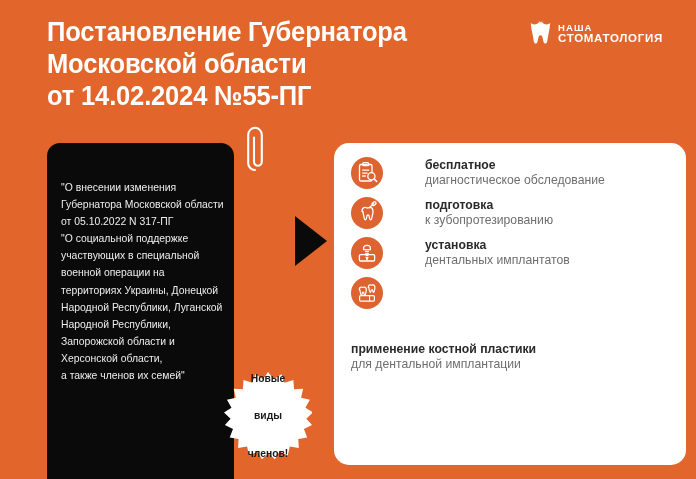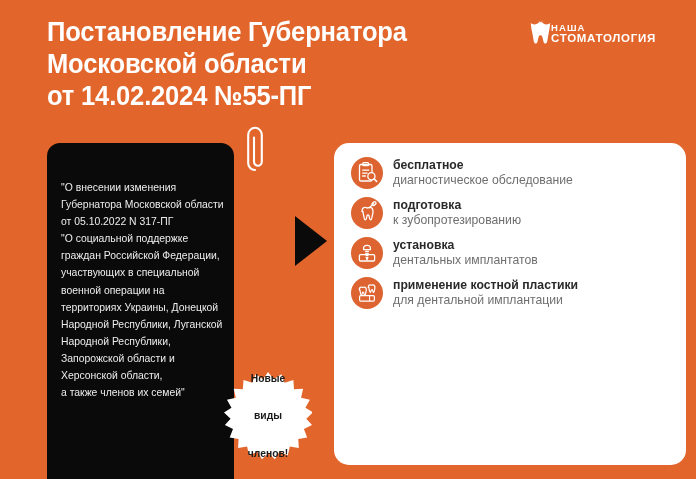--- a/index.html
+++ b/index.html
@@ -15,21 +15,21 @@
   .header{position:absolute;left:0;top:0;width:696px;height:130px;}
   .title{
     position:absolute;left:47px;top:16px;width:470px;
     color:#ffffff;font-weight:bold;font-size:27.5px;line-height:32px;
     letter-spacing:-0.2px;
     transform:scaleX(0.93);transform-origin:left top;
     white-space:nowrap;
   }
   .title .tl{display:block;}
 
-  .logo{position:absolute;left:530px;top:20px;display:flex;align-items:center;}
+  .logo{position:absolute;left:530px;top:20px;display:flex;align-items:center;gap:7px;}
   .logo-mark{width:21px;height:25px;position:relative;flex:none;}
   .logo-text{color:#ffffff;line-height:11px;}
   .logo-text .l1{display:block;font-size:9.5px;font-weight:bold;letter-spacing:1.1px;}
   .logo-text .l2{display:block;font-size:11.5px;font-weight:bold;letter-spacing:0.7px;}
 
   
   .dark-card{
     position:absolute;left:47px;top:143px;width:187px;height:336px;
     background:#0A0A0A;border-radius:13px 13px 0 0;
     overflow:hidden;
@@ -63,22 +63,22 @@
     color:#1B1B1B;font-size:10.3px;font-weight:bold;line-height:13.5px;
     text-align:center;
   }
 
   
   .white-card{
     position:absolute;left:334px;top:143px;width:352px;height:322px;
     background:#FFFFFF;border-radius:15px;
   }
   .list{position:absolute;left:17px;top:14px;width:330px;}
-  .item{display:flex;align-items:flex-start;margin-bottom:8px;}
-  .item:last-child{margin-bottom:0;}
+  .item{display:flex;align-items:flex-start;margin-bottom:8px;gap:32px;}
+  .item:last-child{margin-bottom:0;flex-direction:column;}
   .ic{
     width:32px;height:32px;border-radius:50%;background:#DD6430;
     flex:none;margin-right:10px;position:relative;
   }
   .ic svg{position:absolute;left:0;top:0;}
   .txt{padding-top:1px;}
   .t1{
     display:block;color:#2A2A2A;font-weight:bold;font-size:12.6px;line-height:15px;
     transform:scaleX(0.97);transform-origin:left center;white-space:nowrap;
   }
@@ -113,21 +113,20 @@
       </span>
     </div>
   </div>
 
   <div class="dark-card">
     <div class="dark-text">
       <span>"О внесении изменения</span>
       <span>Губернатора Московской области</span>
       <span>от 05.10.2022 N 317-ПГ</span>
       <span>"О социальной поддержке</span>
-      <span>граждан Российской Федерации,</span>
       <span>участвующих в специальной</span>
       <span>военной операции на</span>
       <span>территориях Украины, Донецкой</span>
       <span>Народной Республики, Луганской</span>
       <span>Народной Республики,</span>
       <span>Запорожской области и</span>
       <span>Херсонской области,</span>
       <span>а также членов их семей"</span>
     </div>
   </div>

